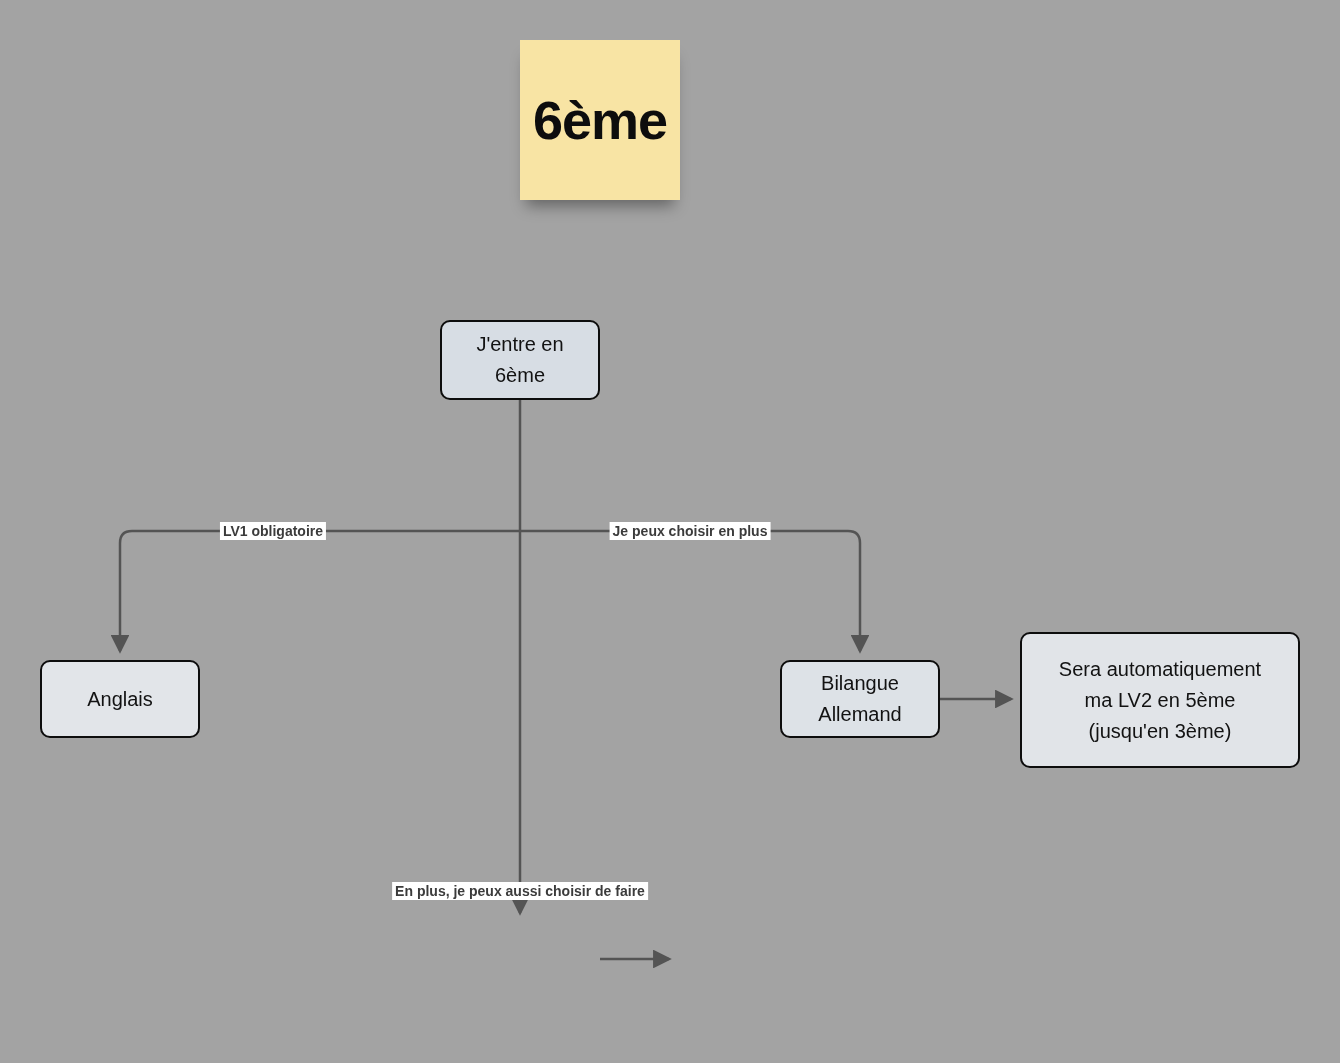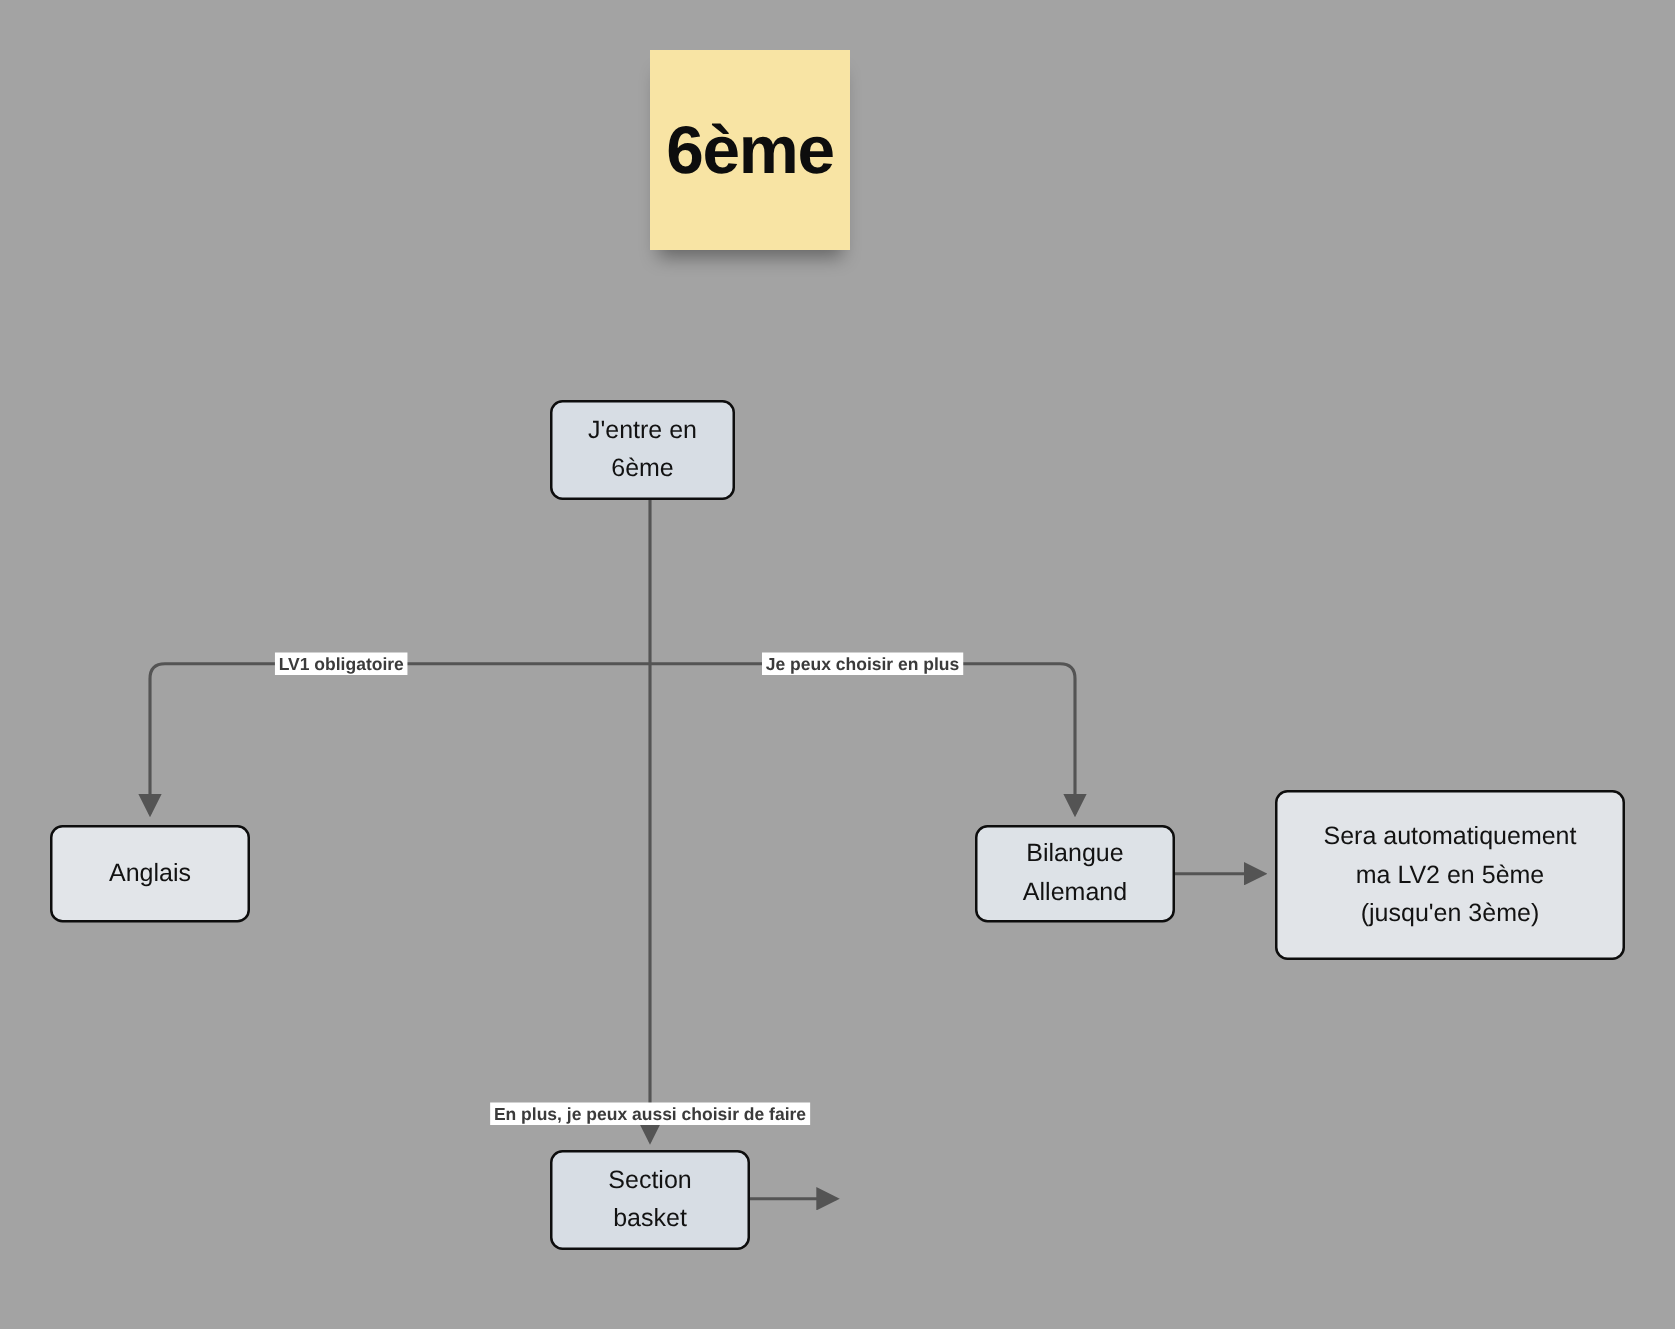--- a/index.html
+++ b/index.html
@@ -47,21 +47,21 @@
     display: flex;
     align-items: center;
     justify-content: center;
     text-align: center;
     font-size: 20px;
     line-height: 31px;
     color: #121212;
     white-space: pre-line;
     z-index: 2;
   }
-  .node-entry     { left: 440px;  top: 320px; width: 148px; height: 80px;  background: #d7dde4; }
+  .node-entry     { left: 440px;  top: 320px; width: 160px; height: 80px;  background: #d7dde4; }
   .node-anglais   { left: 40px;   top: 660px; width: 160px; height: 78px;  background: #e2e5e9; }
   .node-bilangue  { left: 780px;  top: 660px; width: 160px; height: 78px;  background: #dde2e7; }
   .node-sera      { left: 1020px; top: 632px; width: 280px; height: 136px; background: #e1e4e8; }
   .node-basket    { left: 440px;  top: 920px; width: 160px; height: 80px;  background: #d7dde4; }
   .node-poursuite { left: 680px;  top: 895px; width: 240px; height: 128px; background: #d7dde4; }
   .edge-label {
     position: absolute;
     transform: translate(-50%, -50%);
     background: #ffffff;
     padding: 1px 3px;
@@ -110,24 +110,20 @@
     <span>Bilangue
 Allemand</span>
   </div>
 
   <div class="node node-sera">
     <span>Sera automatiquement
 ma LV2 en 5ème
 (jusqu'en 3ème)</span>
   </div>
 
-  <div class="node node-basket">
-    <span>Section
-basket</span>
-  </div>
 
 
   <div class="edge-label edge-label-lv1">LV1 obligatoire</div>
 
   <div class="edge-label edge-label-choisir">Je peux choisir en plus</div>
 
   <div class="edge-label edge-label-enplus">En plus, je peux aussi choisir de faire</div>
 
 </div>
 

